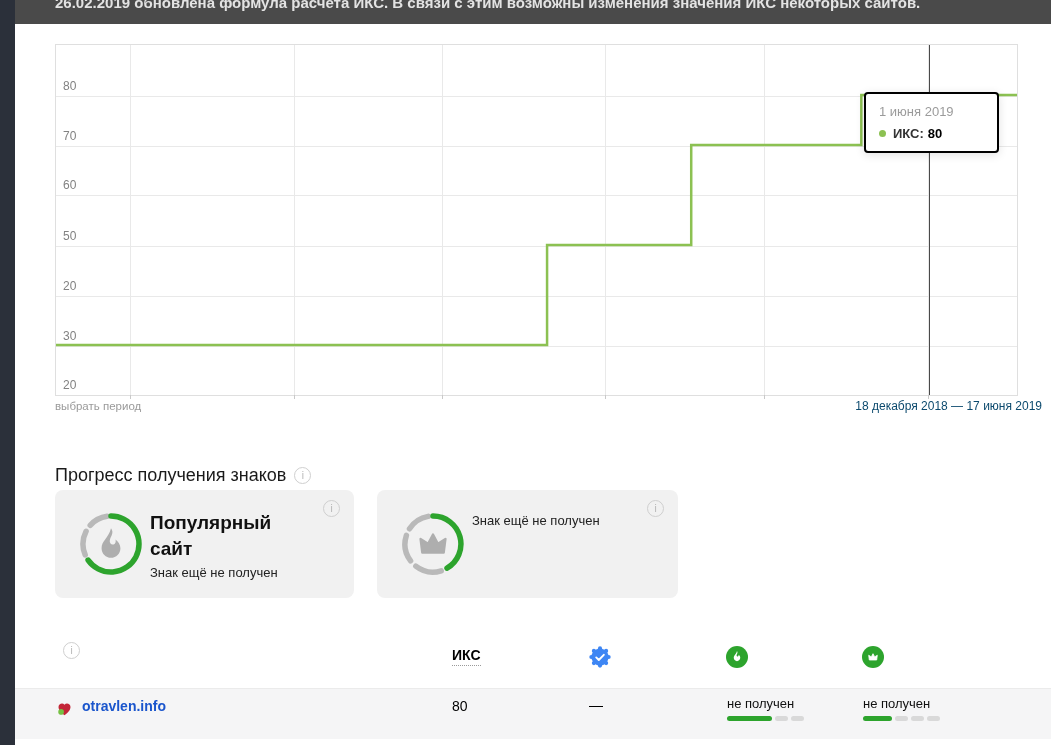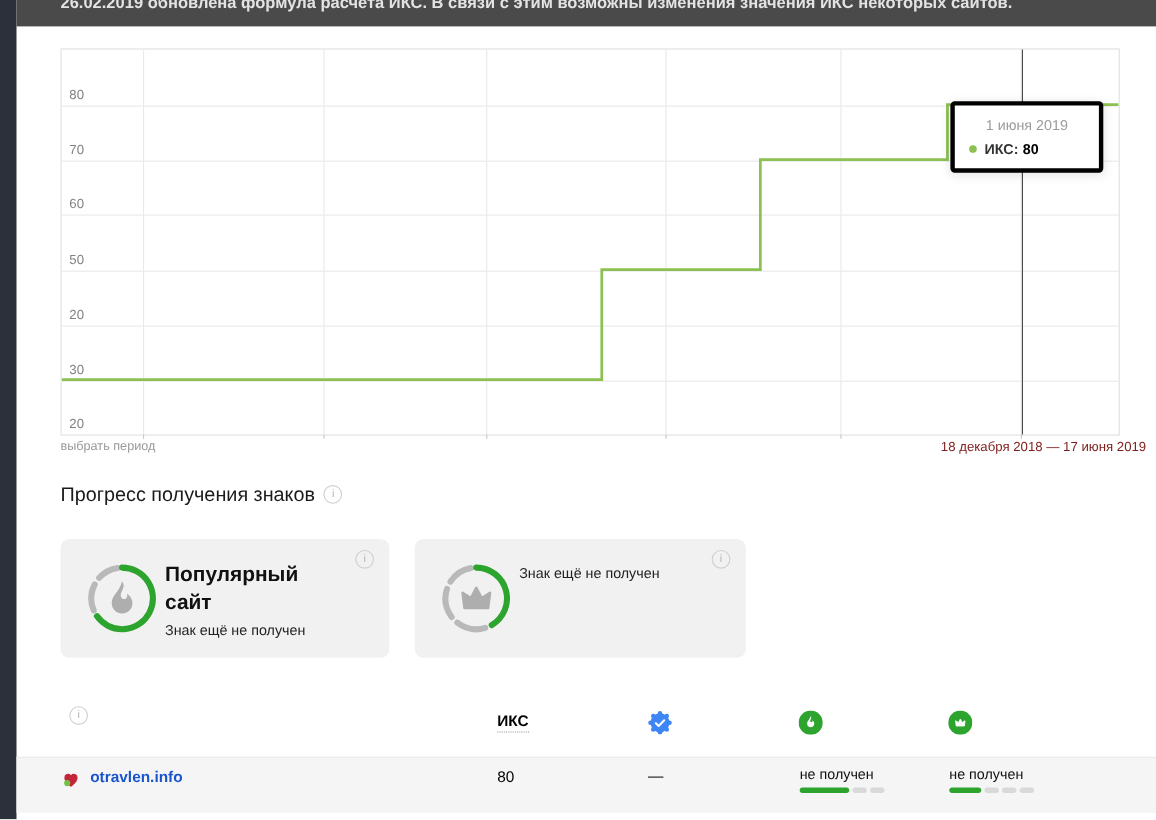--- a/index.html
+++ b/index.html
@@ -12,28 +12,28 @@
   .banner-text{position:absolute;left:40px;top:-6px;white-space:nowrap;font-size:15px;font-weight:bold;color:#e3e3e3;}
 
   
   .chart{position:absolute;left:55px;top:44px;width:961px;height:350px;border:1px solid #dfdfdf;box-sizing:content-box;background:#fff;}
   .hgrid{position:absolute;left:0;width:961px;height:1px;background:#e9e9e9;}
   .vgrid{position:absolute;top:0;width:1px;height:350px;background:#e9e9e9;}
   .ytick{position:absolute;left:7px;font-size:12px;color:#828282;}
   .xtick{position:absolute;top:350px;width:1px;height:4px;background:#c9c9c9;}
   .chart svg.line-svg{position:absolute;left:0;top:0;}
   .hover-line{position:absolute;top:0;width:1px;height:350px;background:#4a4a4a;}
-  .tooltip{position:absolute;left:808px;top:47px;width:105px;background:#fff;border:4px solid #000000;
-           border-radius:4px;box-shadow:0 2px 10px rgba(0,0,0,.12);padding:10px 13px;z-index:5;text-align:center;}
+  .tooltip{position:absolute;left:808px;top:47px;width:105px;background:#fff;border:2px solid #000000;
+           border-radius:4px;box-shadow:0 2px 10px rgba(0,0,0,.12);padding:10px 13px;z-index:5;}
   .tt-date{font-size:13px;color:#9b9b9b;}
   .tt-row{margin-top:7px;font-size:13px;color:#333;display:flex;align-items:center;font-weight:bold;}
   .tt-dot{display:inline-block;width:7px;height:7px;border-radius:50%;background:#8cc152;margin-right:7px;}
   .tt-row b{color:#000;margin-left:4px;}
   .period-link{position:absolute;left:55px;top:400px;font-size:11.5px;color:#9a9a9a;text-decoration:none;cursor:pointer;text-align:center;}
-  .date-range{position:absolute;right:35px;top:399px;font-size:12px;color:#7f1d1d;}
+  .date-range{position:absolute;right:35px;top:399px;font-size:12px;color:#0c4a6e;}
 
   
   .section-title{position:absolute;left:55px;font-size:18px;color:#1a1a1a;display:flex;align-items:center;}
   .info-icon{display:inline-flex;align-items:center;justify-content:center;width:15px;height:15px;margin-left:8px;
              border:1px solid #cfcfcf;border-radius:50%;font-size:10px;color:#b5b5b5;cursor:pointer;}
 
   
   .card{position:absolute;top:490px;height:108px;background:#f1f1f1;border-radius:8px;}
   .card .ring{position:absolute;left:24px;top:22px;}
   .ring-gray{stroke:#b9b9b9;stroke-width:5.5;fill:none;stroke-linecap:round;}
@@ -111,21 +111,21 @@
         <span class="tt-dot"></span>
         <span>ИКС:</span>
         <b>80</b>
       </div>
     </div>
   </div>
 
   <a class="period-link">выбрать период</a>
   <div class="date-range">18 декабря 2018 — 17 июня 2019</div>
 
-  <div class="section-title" style="top:439px">
+  <div class="section-title" style="top:465px">
     <span>Прогресс получения знаков</span>
     <span class="info-icon">i</span>
   </div>
 
   <div class="card" style="left:55px;width:299px">
     <svg class="ring" width="64" height="64" viewBox="0 0 64 64">
       <path class="ring-gray" d="M6.2 42.9 A28 28 0 0 1 7.1 19.3"></path>
       <path class="ring-gray" d="M11.2 13.3 A28 28 0 0 1 28.1 4.3"></path>
       <path class="ring-green" d="M32 4 A28 28 0 1 1 9.1 48.1"></path>
       <g transform="translate(14.6,14.6) scale(1.45)">

